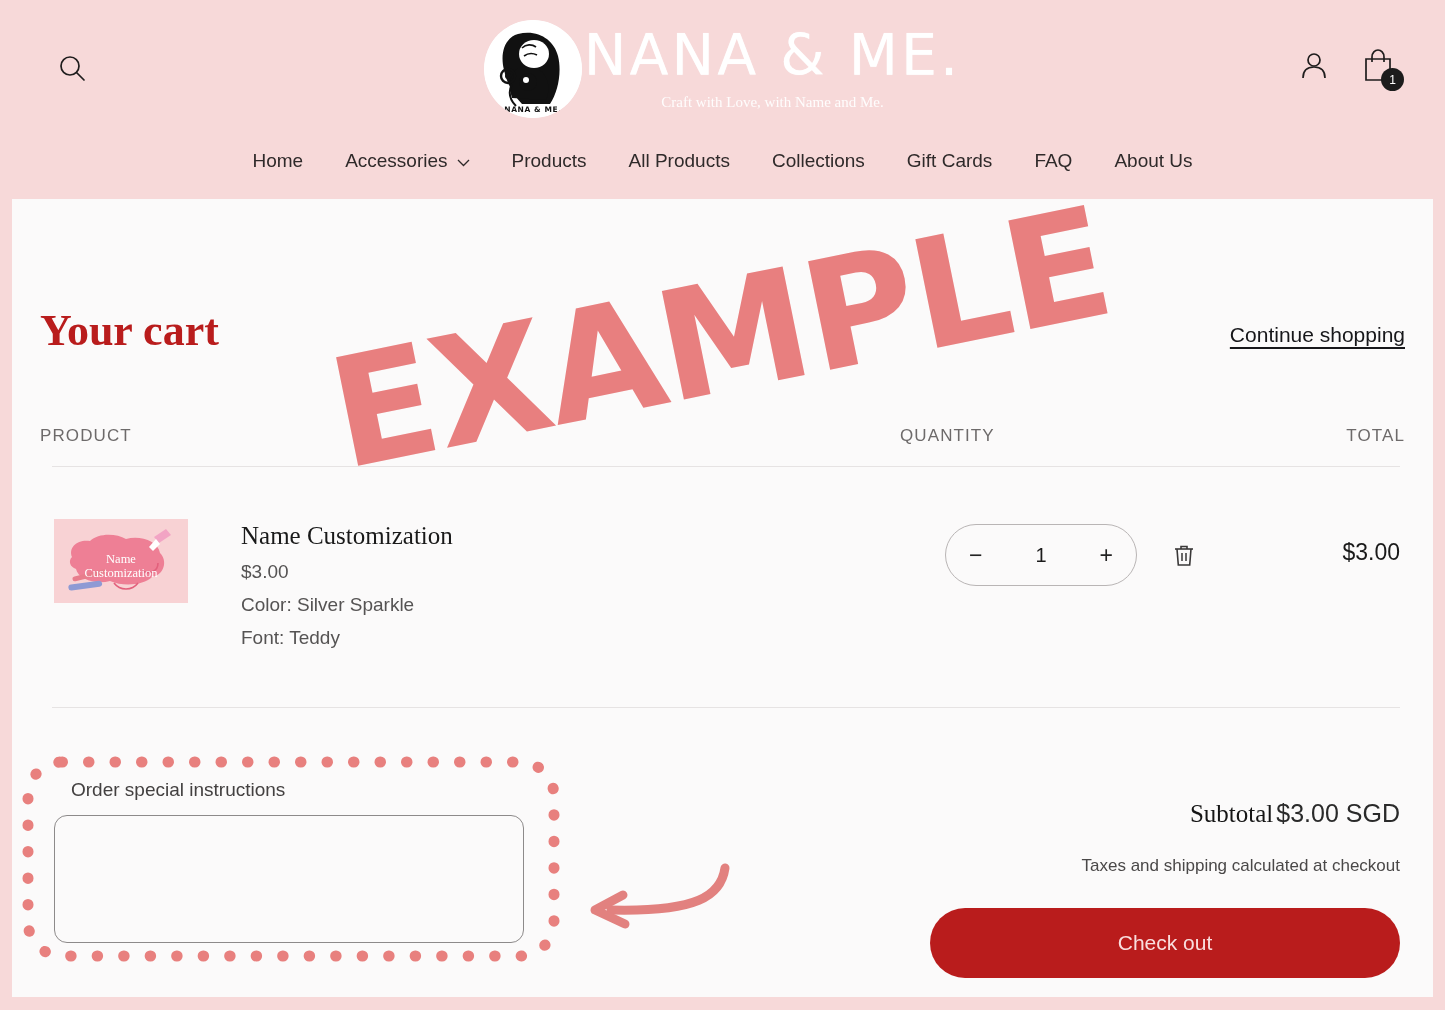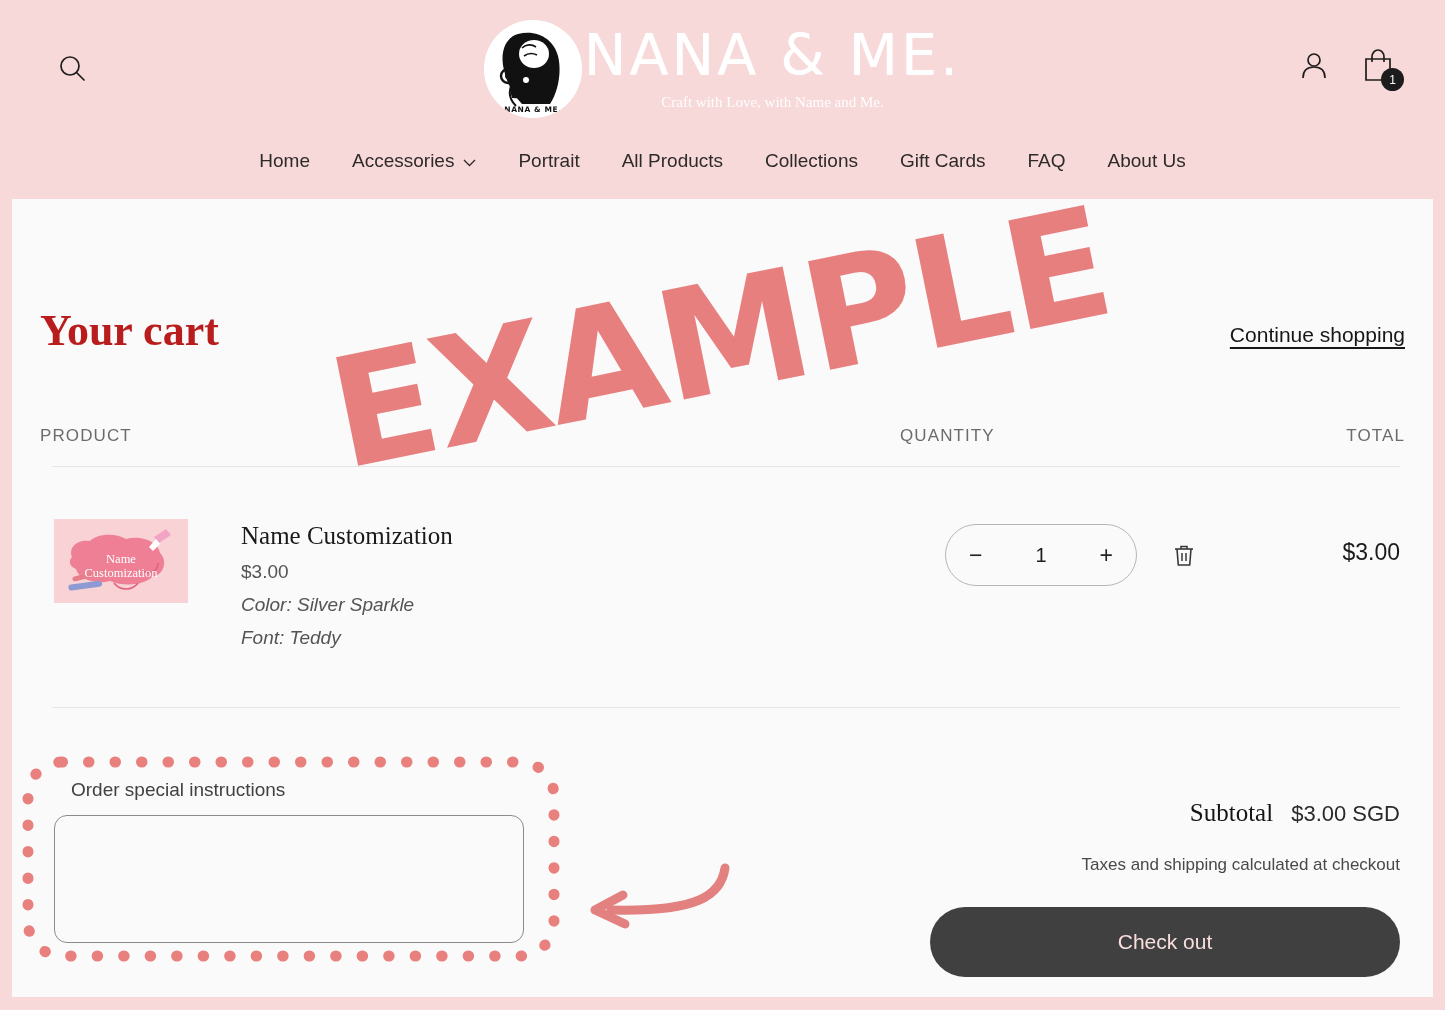--- a/index.html
+++ b/index.html
@@ -103,44 +103,44 @@
   .thumb {
     position: absolute; left: 2px; top: 10px; width: 134px; height: 84px;
     background: #15803d; overflow: hidden;
   }
   .item-info { position: absolute; left: 189px; top: 13px; }
   .item-title {
     font-family: "Liberation Serif", serif;
     font-size: 25px; color: #191919; margin-bottom: 11px;
   }
   .item-price { font-size: 19px; color: #555353; margin-bottom: 11px; }
-  .item-opt { font-size: 19px; color: #555353; margin-bottom: 11px; font-style: italic; }
+  .item-opt { font-size: 19px; color: #555353; margin-bottom: 11px; }
   .qty-wrap { position: absolute; left: 893px; top: 15px; display: flex; align-items: center; gap: 36px; }
   .stepper {
     width: 192px; height: 62px; border: 1px solid #b9b5b5; border-radius: 31px;
     display: flex; align-items: center; justify-content: space-between;
     padding: 0 23px; background: transparent;
   }
   .step-btn { background: none; border: none; font-size: 23px; color: #232323; cursor: pointer; line-height: 1; }
   .qty-val { font-size: 20px; color: #1b1b1b; }
   .trash-btn { background: none; border: none; cursor: pointer; line-height: 0; }
   .item-total {
     position: absolute; right: 0; top: 30px;
     font-size: 23px; color: #1a1a1a; text-align: right;
   }
 
   
   .totals { position: absolute; right: 33px; top: 600px; width: 470px; text-align: right; }
-  .subtotal-row { display: flex; align-items: baseline; justify-content: flex-end; gap: 18px; }
+  .subtotal-row { display: flex; align-items: baseline; justify-content: flex-end; gap: 3px; }
   .subtotal-label { font-family: "Liberation Serif", serif; font-size: 25px; color: #151515; }
-  .subtotal-value { font-size: 22px; color: #2a2a2a; }
+  .subtotal-value { font-size: 25px; color: #2a2a2a; }
   .tax-note { font-size: 17px; color: #4a4848; margin-top: 28px; }
   .checkout-btn {
     margin-top: 32px; width: 470px; height: 70px; border-radius: 35px;
-    background: #404040; color: #f9dede; border: none;
+    background: #b91c1c; color: #f9dede; border: none;
     font-size: 21px; cursor: pointer; font-family: "Liberation Sans", sans-serif;
   }
 
   
   .instructions { position: absolute; left: 42px; top: 580px; width: 480px; }
   .instructions-label { font-size: 19px; color: #434040; margin-bottom: 14px; margin-left: 17px; }
   .instructions-box {
     width: 470px; height: 128px; border: 1px solid #8d8a8a; border-radius: 13px;
     background: transparent; resize: none; outline: none;
     font-family: "Liberation Sans", sans-serif; font-size: 17px;
@@ -243,21 +243,21 @@
       </div>
       <div class="nav-item">
         <span>Accessories</span>
         <span>
           <svg width="13" height="8" viewBox="0 0 13 8">
               <path d="M1 1 L6.5 6.5 L12 1" stroke="#2f2a2a" stroke-width="1.3" fill="none"></path>
             </svg>
         </span>
       </div>
       <div class="nav-item">
-        <span>Portrait</span>
+        <span>Products</span>
       </div>
       <div class="nav-item">
         <span>All Products</span>
       </div>
       <div class="nav-item">
         <span>Collections</span>
       </div>
       <div class="nav-item">
         <span>Gift Cards</span>
       </div>

